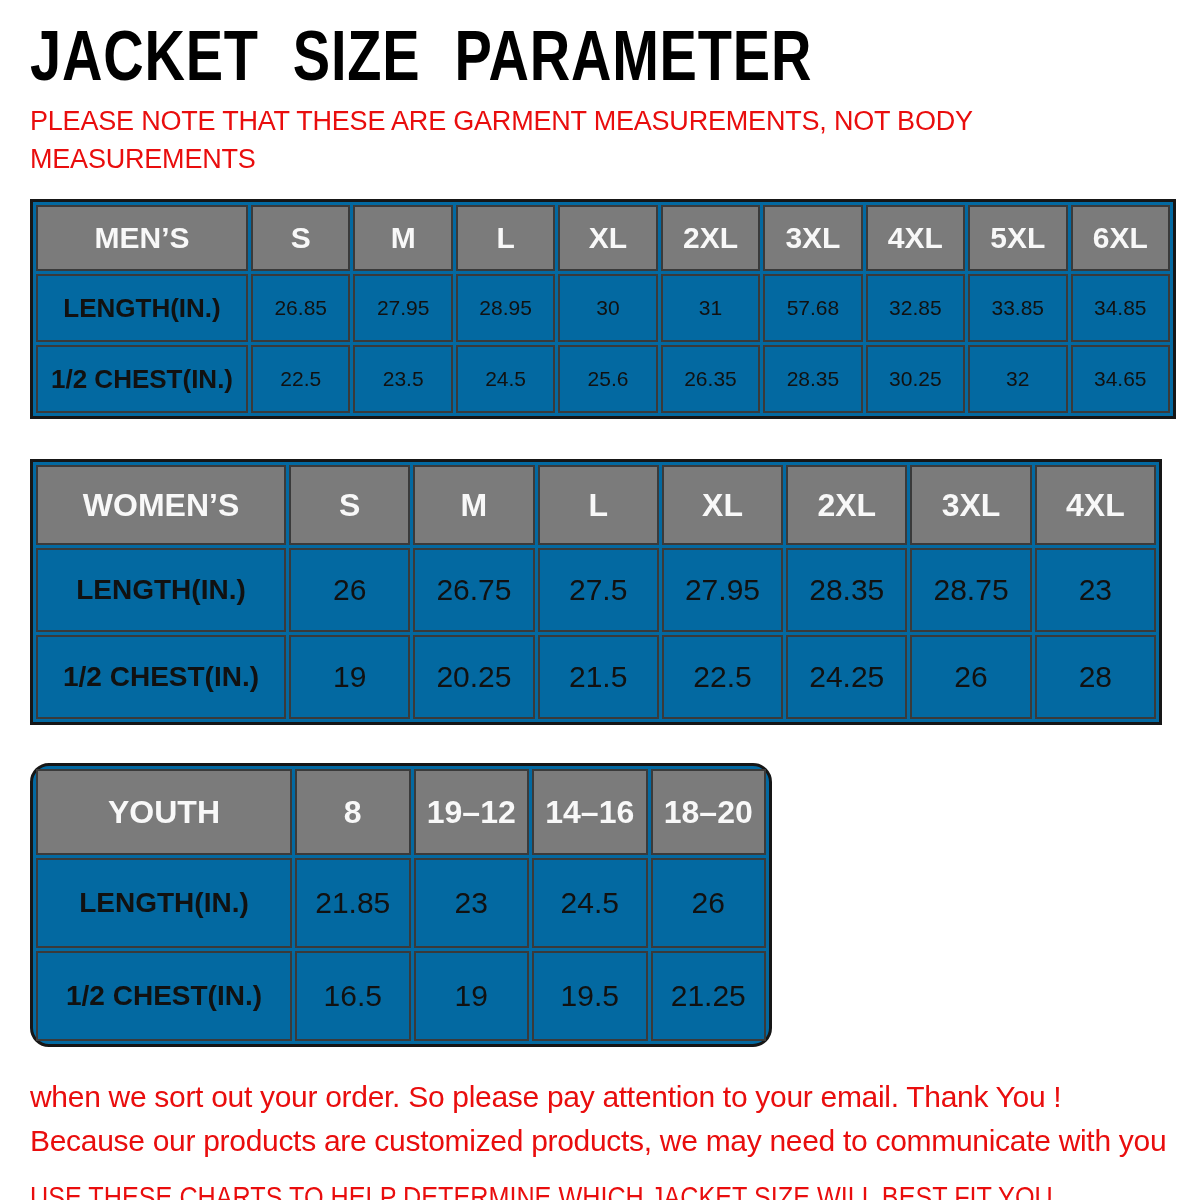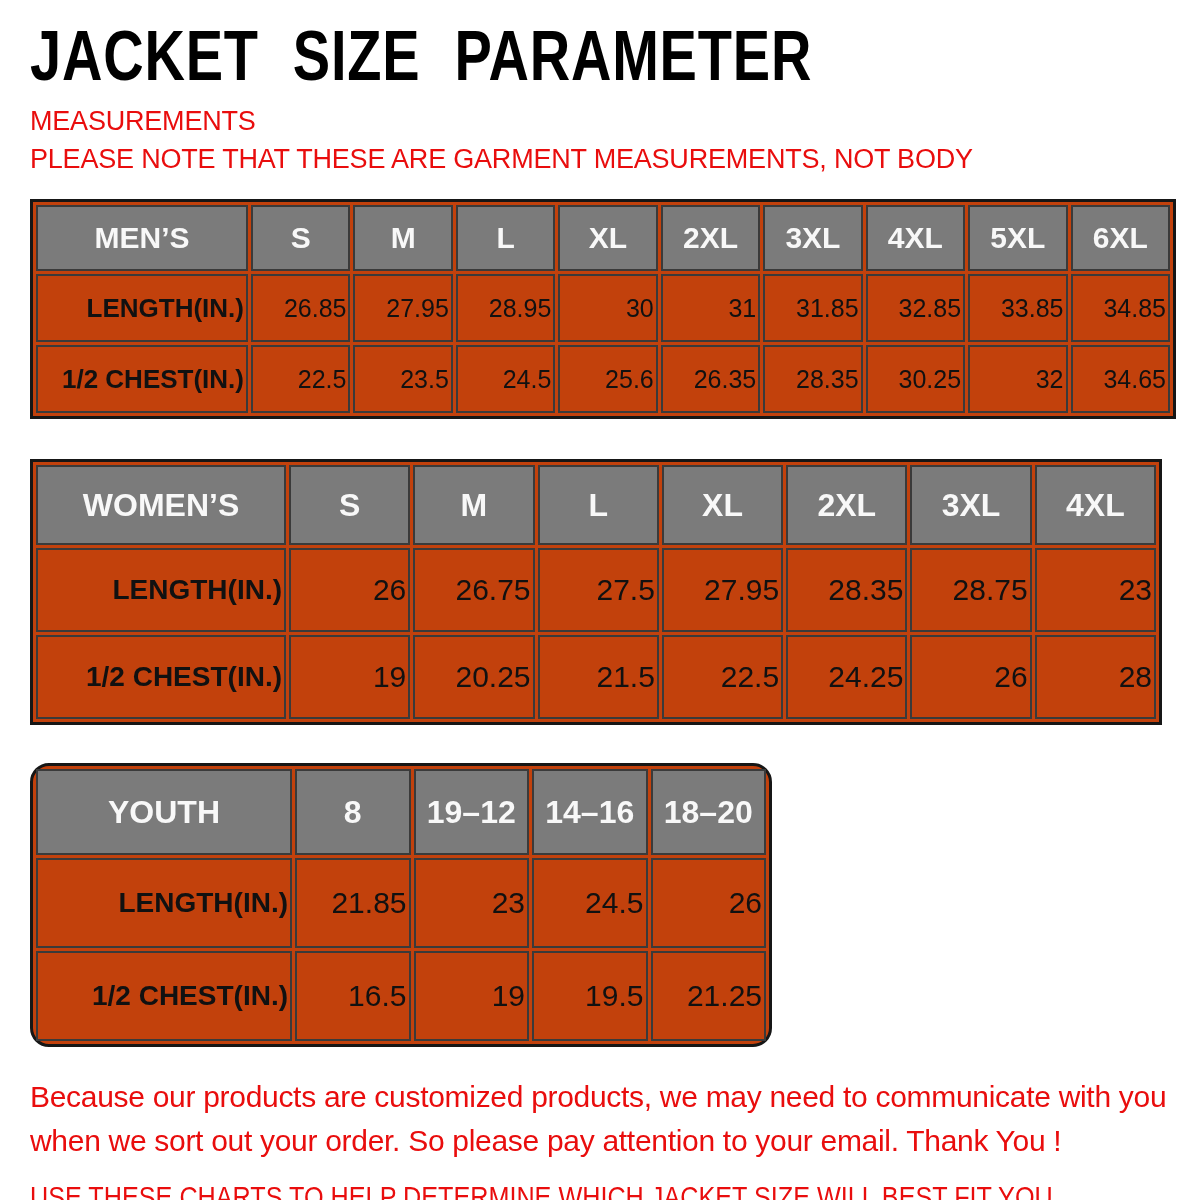--- a/index.html
+++ b/index.html
@@ -34,43 +34,43 @@
     color:var(--accent-red);
     font-size:27px;
     line-height:38px;
     font-weight:400;
     letter-spacing:-0.2px;
   }
 
   table{
     border-collapse:separate;
     border-spacing:3px;
-    background:#c2410c;
+    background:#0369a1;
     border:3px solid #161616;
     table-layout:fixed;
   }
   th,td{
     border:2px solid var(--border-dark);
     text-align:center;
     vertical-align:middle;
     padding:0 2px;
     overflow:hidden;
   }
   th{
     background:var(--header-gray);
     color:var(--header-text);
     font-weight:700;
   }
-  td{color:var(--text-dark);font-weight:400;text-align:right;}
+  td{color:var(--text-dark);font-weight:400;}
   td.rowlabel{font-weight:600;}
 
   .tbl-mens{width:1146px;margin-top:21px;}
   .tbl-mens col.c0{width:212px;}
   .tbl-mens th{height:62px;font-size:30px;}
-  .tbl-mens td{height:64px;font-size:25px;}
+  .tbl-mens td{height:64px;font-size:21px;}
   .tbl-mens td.rowlabel{font-size:26px;}
 
   .tbl-womens{width:1132px;margin-top:40px;}
   .tbl-womens col.c0{width:250px;}
   .tbl-womens th{height:76px;font-size:32px;}
   .tbl-womens td{height:80px;font-size:30px;}
   .tbl-womens td.rowlabel{font-size:28px;}
 
   .tbl-youth{width:742px;margin-top:38px;border-radius:19px;}
   .tbl-youth col.c0{width:256px;}
@@ -97,22 +97,22 @@
   }
 </style>
 </head>
 <body>
 
 <div class="page">
 
   <div class="page-title">JACKET SIZE PARAMETER</div>
 
   <div class="note">
+      <div class="line">PLEASE NOTE THAT THESE ARE GARMENT MEASUREMENTS, NOT BODY</div>
       <div class="line">MEASUREMENTS</div>
-      <div class="line">PLEASE NOTE THAT THESE ARE GARMENT MEASUREMENTS, NOT BODY</div>
     </div>
 
   <table class="tbl-mens">
       <colgroup>
         <col class="c0">
         <col class="c1">
         <col class="c2">
         <col class="c3">
         <col class="c4">
         <col class="c5">
@@ -136,21 +136,21 @@
         </tr>
       </thead>
       <tbody>
         <tr>
           <td class="rowlabel">LENGTH(IN.)</td>
           <td>26.85</td>
           <td>27.95</td>
           <td>28.95</td>
           <td>30</td>
           <td>31</td>
-          <td>31.85</td>
+          <td>57.68</td>
           <td>32.85</td>
           <td>33.85</td>
           <td>34.85</td>
         </tr>
         <tr>
           <td class="rowlabel">1/2 CHEST(IN.)</td>
           <td>22.5</td>
           <td>23.5</td>
           <td>24.5</td>
           <td>25.6</td>
@@ -239,19 +239,19 @@
           <td class="rowlabel">1/2 CHEST(IN.)</td>
           <td>16.5</td>
           <td>19</td>
           <td>19.5</td>
           <td>21.25</td>
         </tr>
       </tbody>
     </table>
 
   <div class="footer-paragraph">
+      <div class="line">when we sort out your order. So please pay attention to your email. Thank You !</div>
       <div class="line">Because our products are customized products, we may need to communicate with you</div>
-      <div class="line">when we sort out your order. So please pay attention to your email. Thank You !</div>
     </div>
 
   <div class="footer-caps">USE THESE CHARTS TO HELP DETERMINE WHICH JACKET SIZE WILL BEST FIT YOU.</div>
 
 </div>
 
 </body></html>

